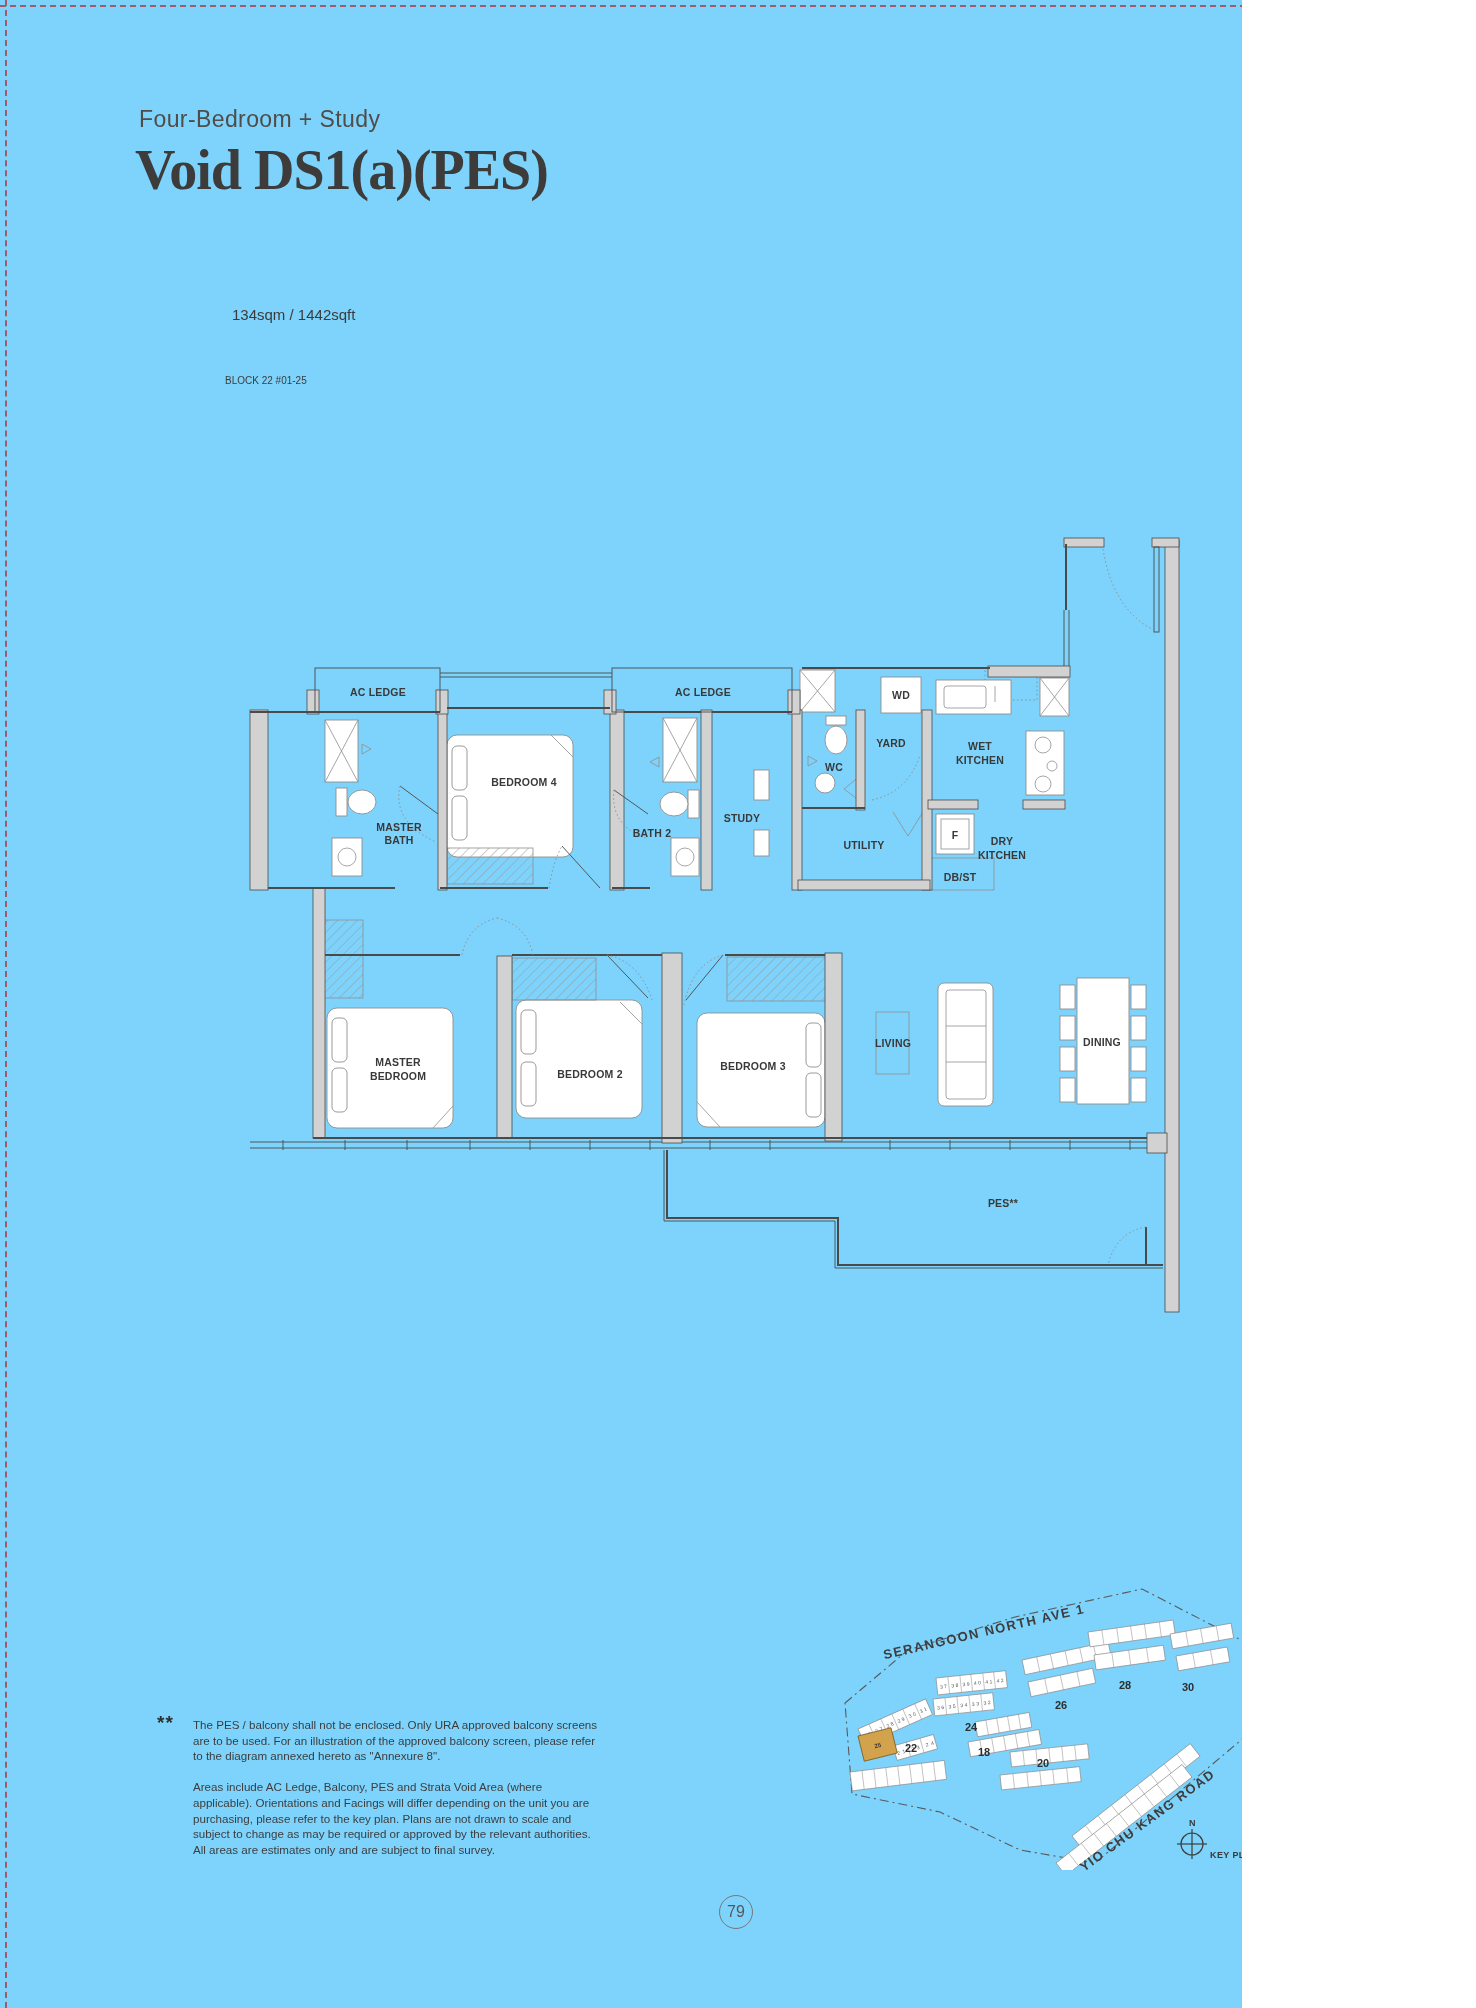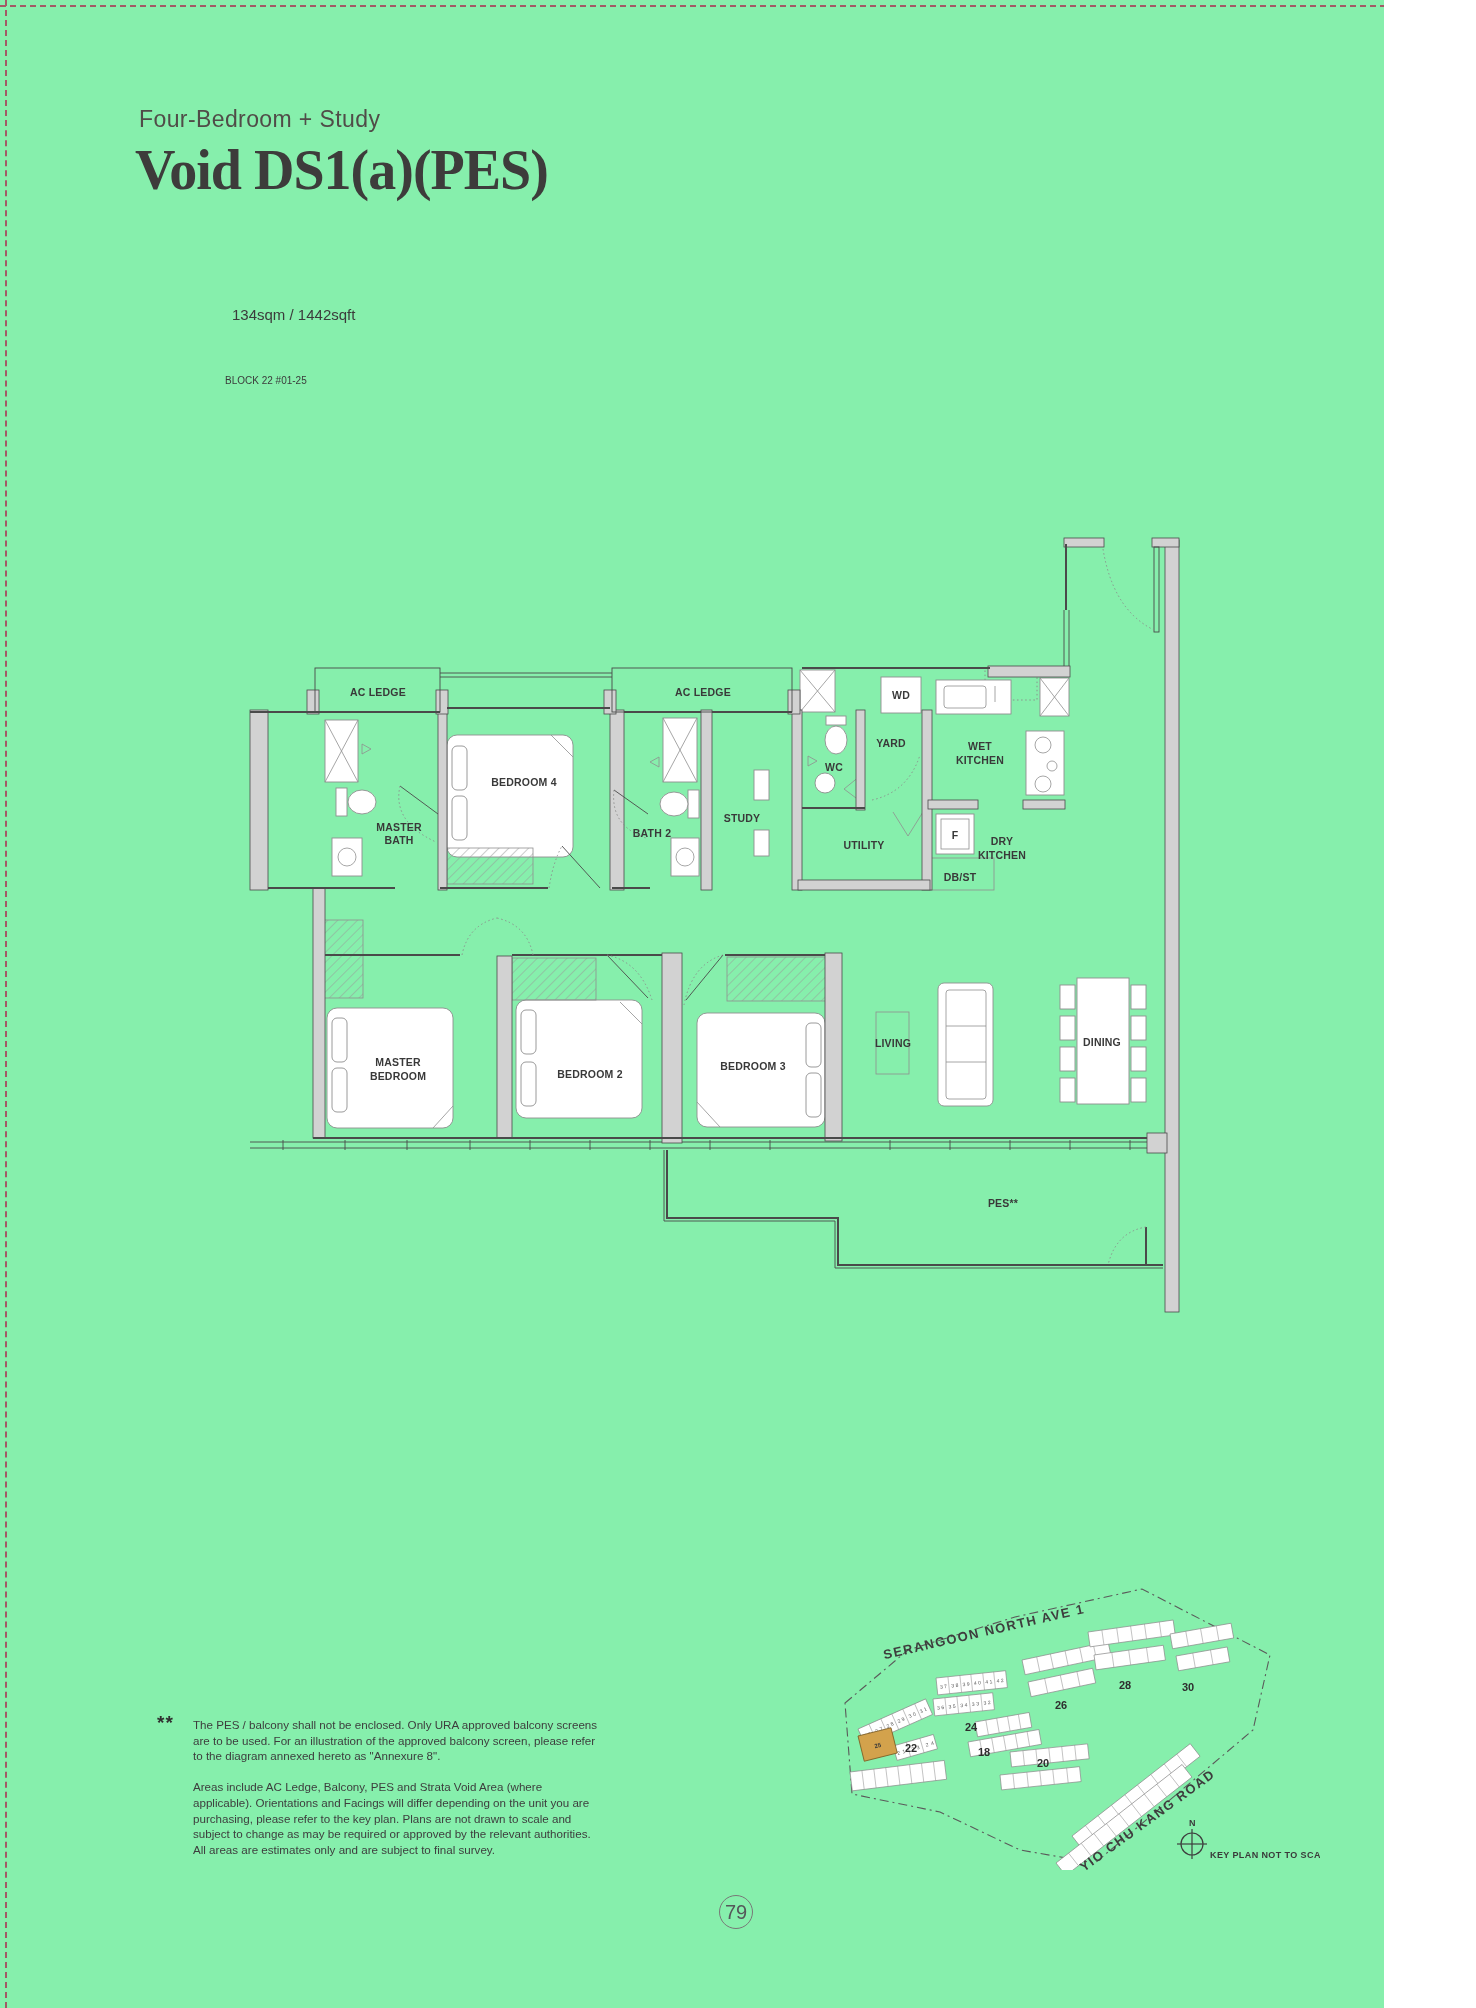--- a/index.html
+++ b/index.html
@@ -1,30 +1,30 @@
 <!DOCTYPE html>
 <html><head>
 <meta charset="utf-8">
 <style>
   html,body{margin:0;padding:0;background:#ffffff}
-  .page{position:relative;width:1384px;height:2008px;background:#86efac;overflow:hidden;
+  .page{position:relative;width:1242px;height:2008px;background:#7dd3fc;overflow:hidden;
         font-family:"Liberation Sans",sans-serif;color:#3c3c3c}
   .border-top{position:absolute;left:0;top:5px;width:1476px;height:0;border-top:2px dashed #a25a66}
   .border-left{position:absolute;left:5px;top:0;height:2008px;width:0;border-left:2px dashed #a25a66}
   .gold-circle{position:absolute;left:1402px;top:87px;width:152px;height:152px;border-radius:50%;background:#d3a24c}
   .subtitle{position:absolute;left:139px;top:106px;font-size:23px;color:#504c48;letter-spacing:.4px}
   .title{position:absolute;left:135px;top:138px;margin:0;font-family:"Liberation Serif",serif;
          font-weight:700;font-size:56px;color:#3d3c3b;letter-spacing:-1px}
   .area{position:absolute;left:232px;top:306px;font-size:15px;color:#3b3b3b}
   .block{position:absolute;left:225px;top:375px;font-size:10px;color:#3b3b3b}
   .fn-marker{position:absolute;left:157px;top:1712px;font-size:19px;font-weight:700;color:#303030;letter-spacing:1px}
   .fn{position:absolute;left:193px;top:1717px;width:406px;font-size:11.6px;line-height:15.7px;color:#3d3d3d}
   .fn p{margin:0 0 15px 0}
   .pagenum{position:absolute;left:719px;top:1895px;width:32px;height:32px;border:1.5px solid #787878;
-           border-radius:50%;display:flex;align-items:center;justify-content:center;font-size:20px;color:#55585a}
+           border-radius:50%;display:flex;align-items:center;justify-content:center;font-size:16px;color:#55585a}
   svg{position:absolute}
   
   .w  {fill:#d2d2d2;stroke:#4a4a4a;stroke-width:.8}
   .ln {stroke:#4a4a4a;stroke-width:2;fill:none}
   .tn {stroke:#4a4a4a;stroke-width:.9;fill:none}
   .fu {stroke:#8f8f8f;stroke-width:.9;fill:#fff}
   .fu2{stroke:#8f8f8f;stroke-width:.8;fill:none}
   .da {stroke:#8a8a8a;stroke-width:.9;fill:none;stroke-dasharray:1.5 2.6}
   .rl {font:600 10.5px "Liberation Sans",sans-serif;fill:#393939;text-anchor:middle;letter-spacing:.2px}
   

